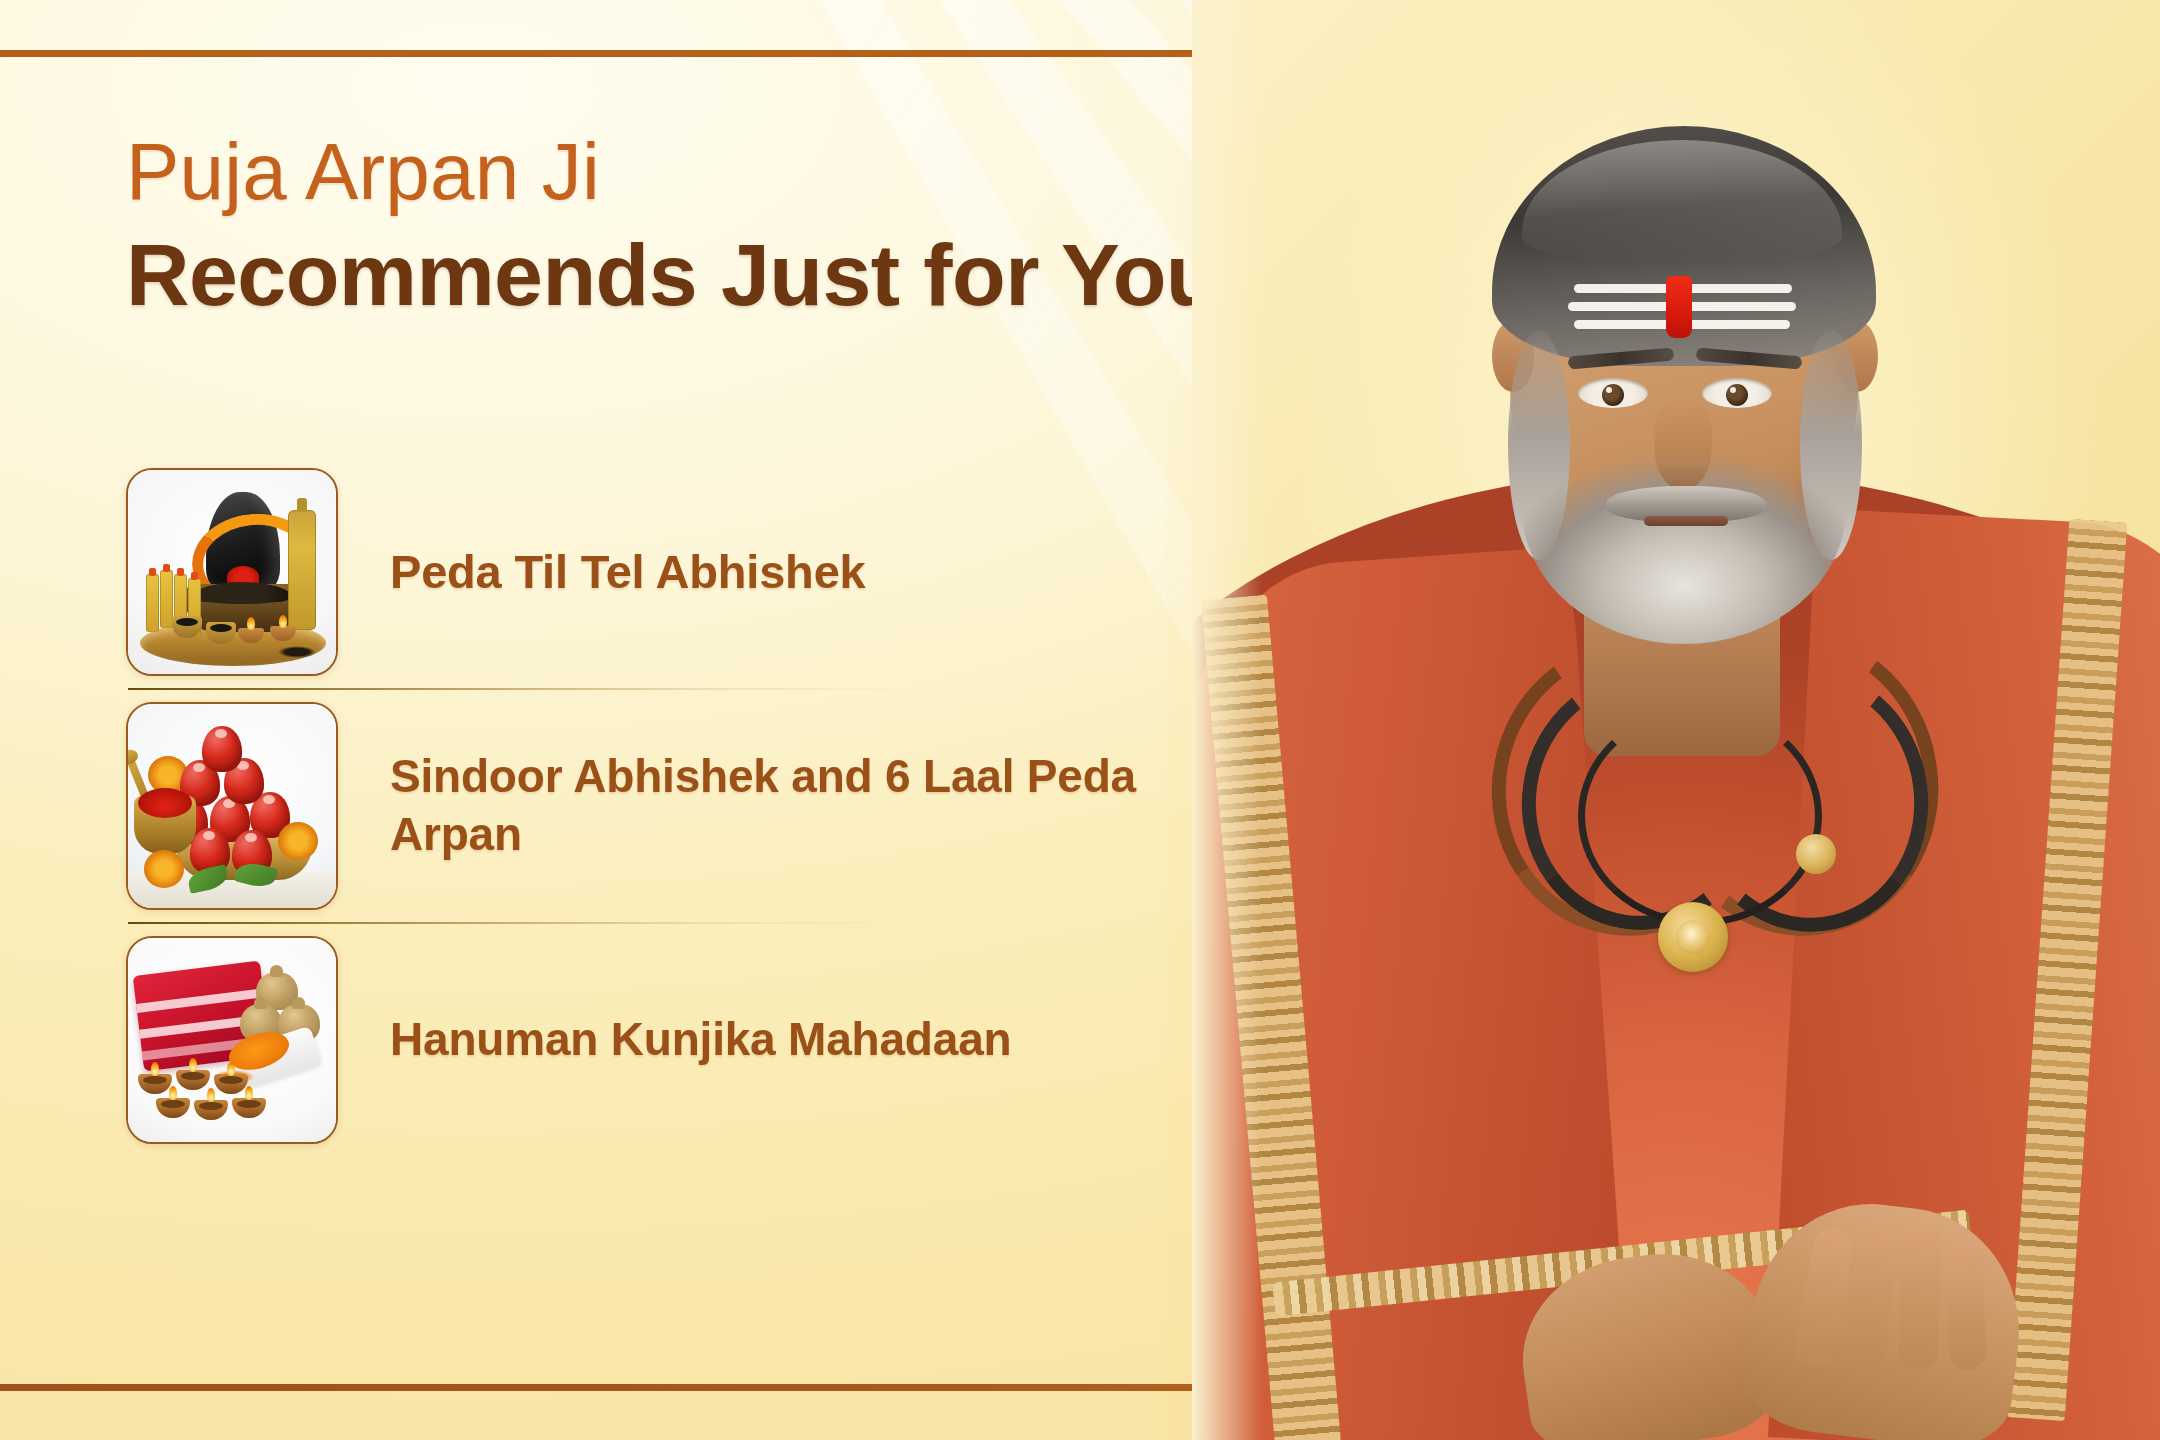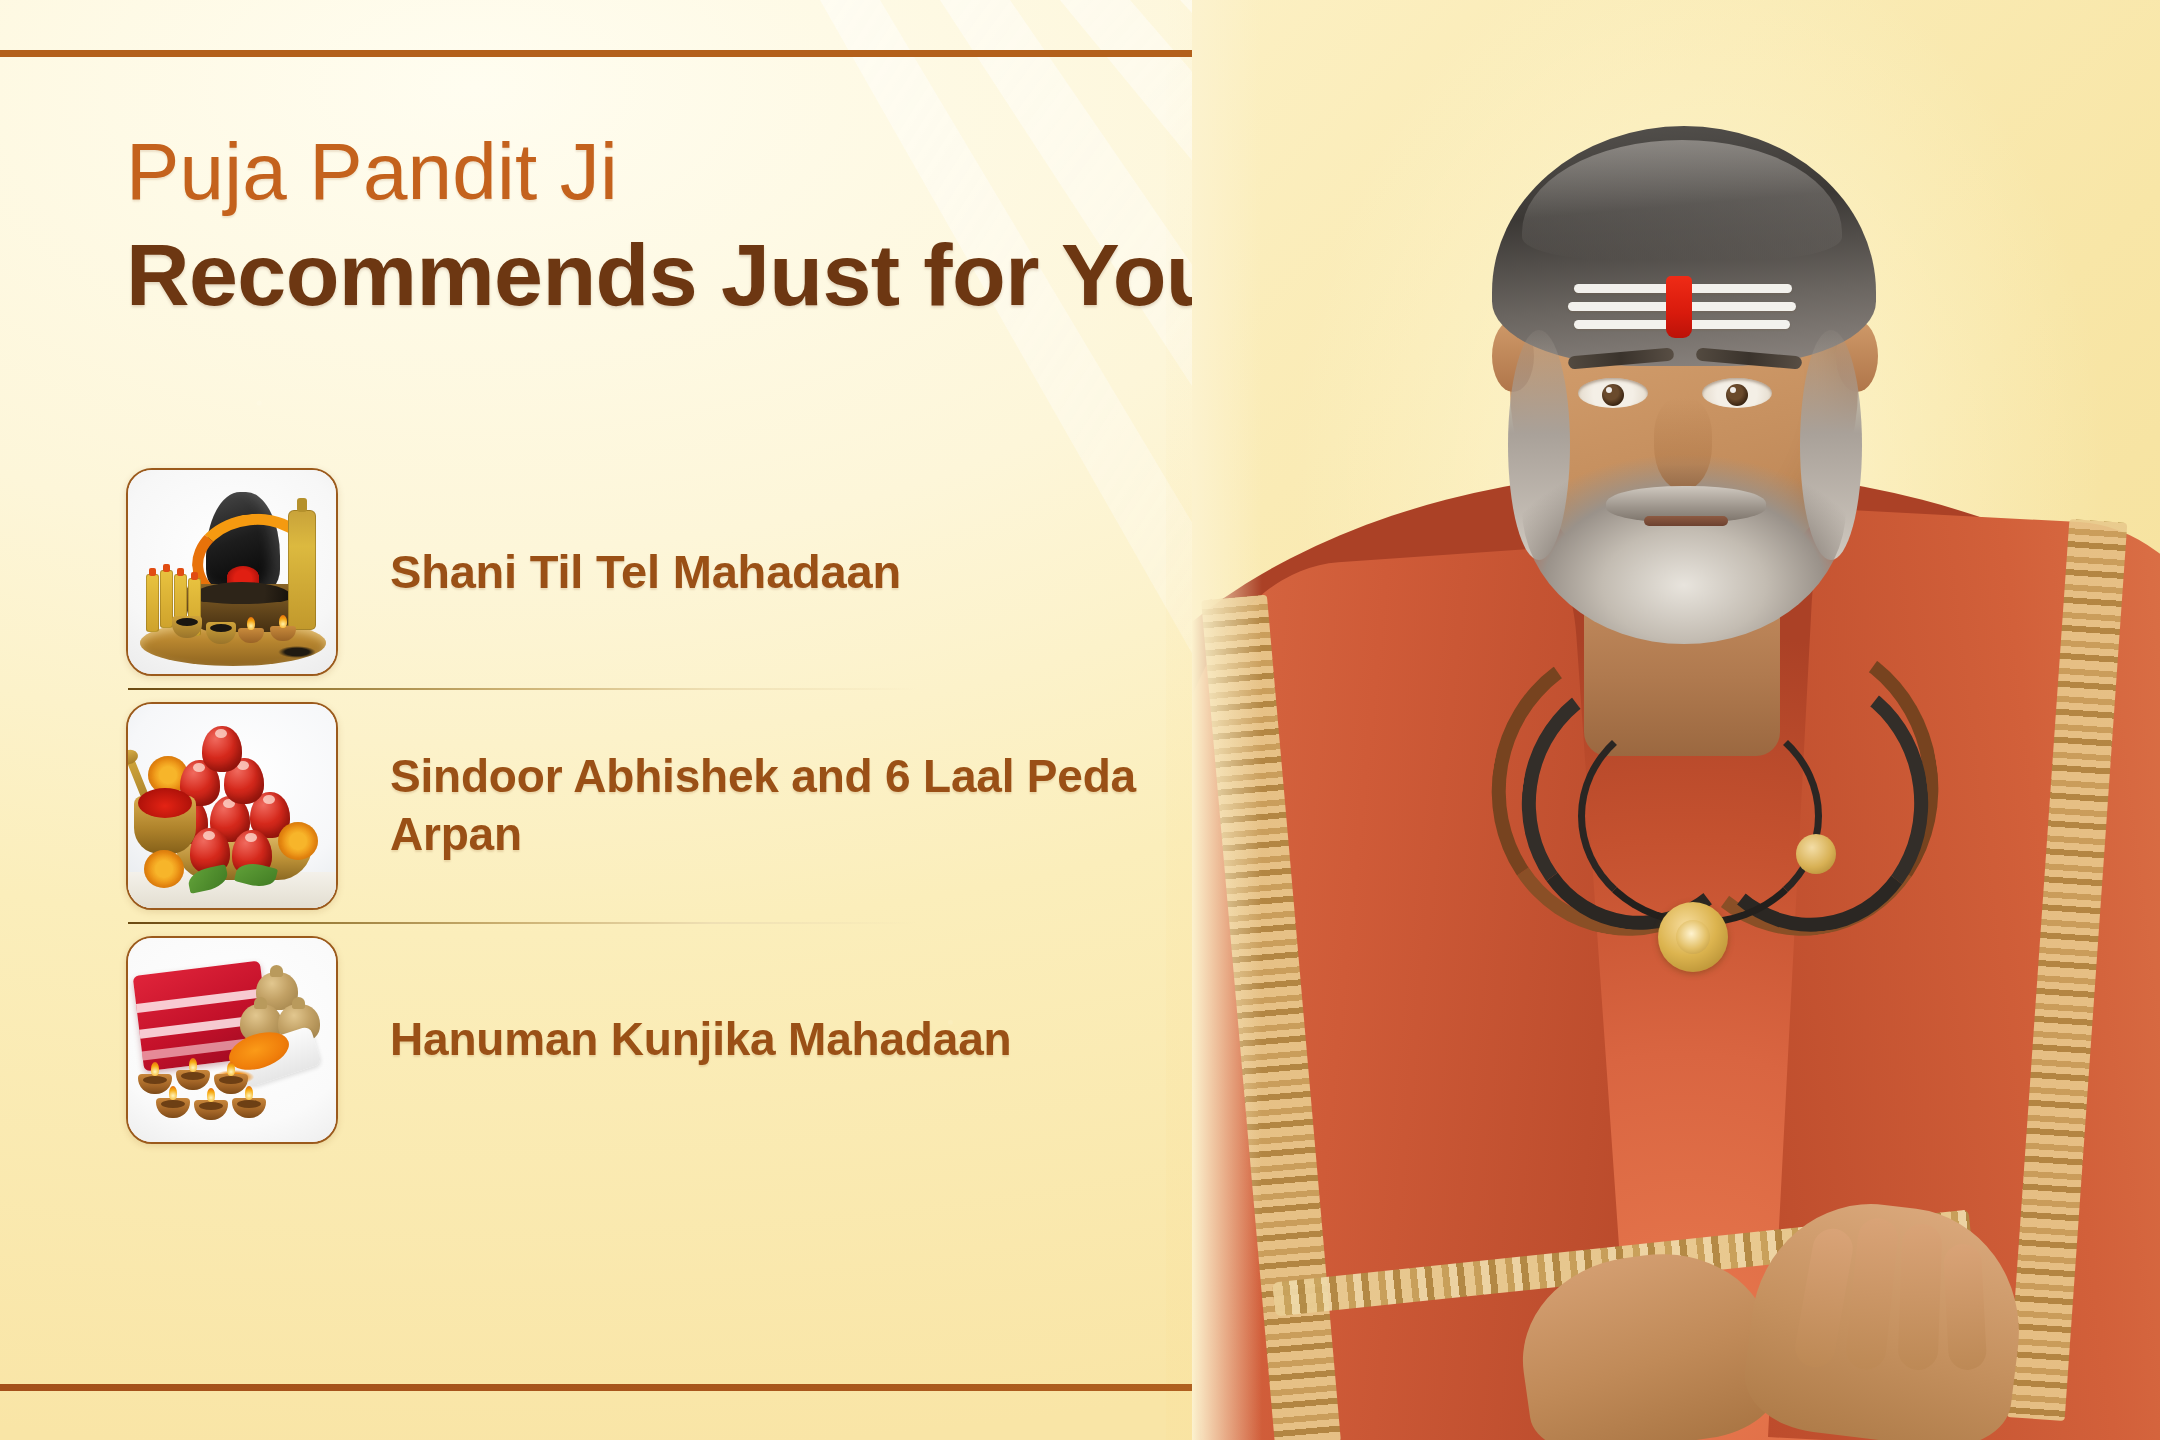--- a/index.html
+++ b/index.html
@@ -435,21 +435,21 @@
     </g>
   </svg>
 
   <div class="bg-warmright"></div>
   <div class="bg-grain"></div>
 
   <div class="rule-top"></div>
   <div class="rule-bottom"></div>
 
   <div class="headings">
-    <div class="title-line1">Puja Pandit Ji</div>
+    <div class="title-line1">Puja Arpan Ji</div>
     <div class="title-line2">Recommends Just for You</div>
   </div>
 
   <div class="reco-list">
 
     <div class="reco-row">
       <div class="thumb">
         <div class="scene">
           <div class="t1-bg"></div>
           <div class="t1-plate"></div>
@@ -463,21 +463,21 @@
           <div class="t1-vial t1-v2"></div>
           <div class="t1-vial t1-v3"></div>
           <div class="t1-vial t1-v4"></div>
           <div class="t1-cup t1-c1"></div>
           <div class="t1-cup t1-c2"></div>
           <div class="t1-diya t1-d1"></div>
           <div class="t1-diya t1-d2"></div>
           <div class="t1-spill"></div>
         </div>
       </div>
-      <div class="reco-label">Shani Til Tel Mahadaan</div>
+      <div class="reco-label">Peda Til Tel Abhishek</div>
     </div>
 
     <div class="divider"></div>
 
     <div class="reco-row">
       <div class="thumb">
         <div class="scene">
           <div class="t2-bg"></div>
           <div class="t2-cloth"></div>
           <div class="t2-marigold t2-m1"></div>

